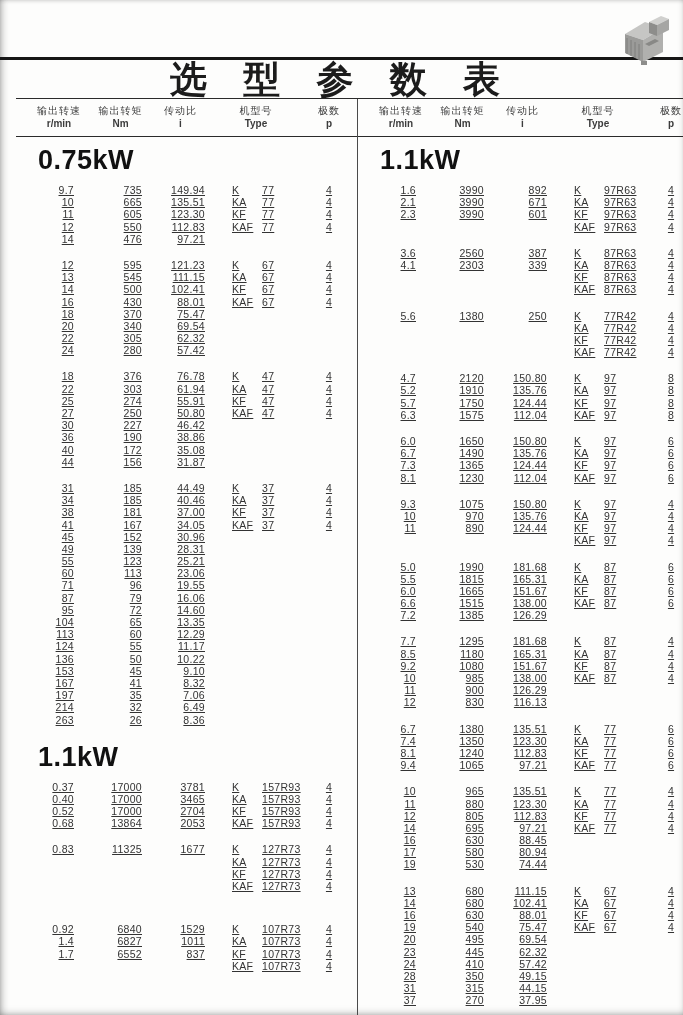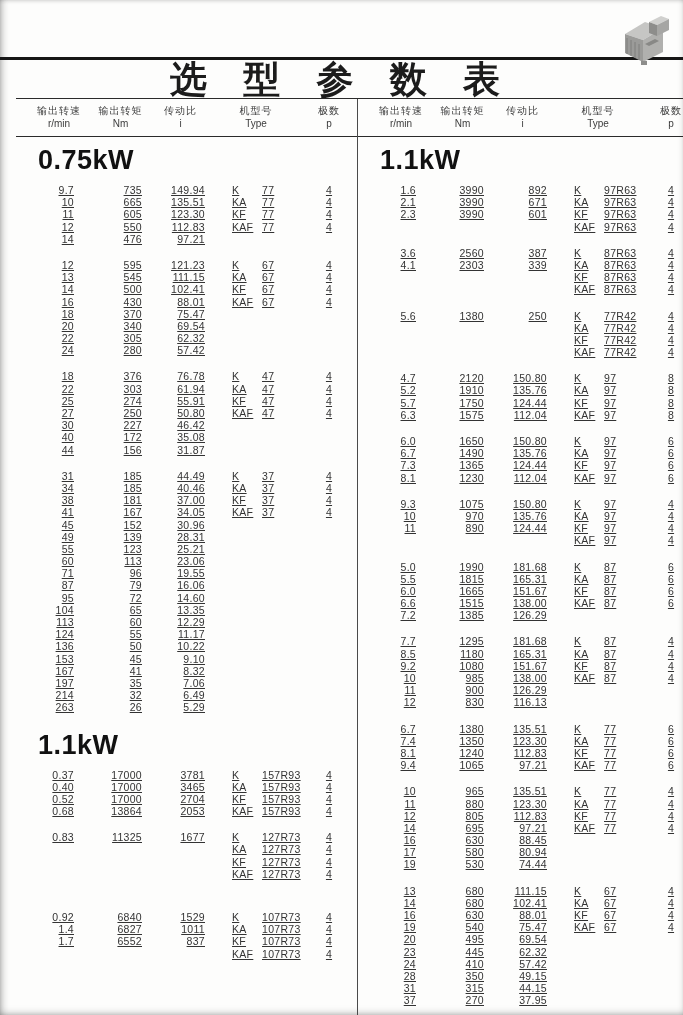--- a/index.html
+++ b/index.html
@@ -28,21 +28,21 @@
   }
   .half { width:341px; box-sizing:border-box; }
   .half.right { border-left:1px solid #4a4a4a; width:342px; }
   .col-header {
     height:38px; border-bottom:1px solid #2a2a2a;
     display:grid; grid-template-columns:58px 65px 55px 96px 50px;
     padding:5px 0 0 14px; box-sizing:border-box;
   }
   .hcell { text-align:center; }
   .hlabel { font-size:10px; color:#3c3c3c; letter-spacing:1px; line-height:13px; }
-  .hunit  { font-size:10px; color:#3c3c3c; line-height:13px; }
+  .hunit  { font-size:10px; color:#3c3c3c; line-height:13px;font-weight:bold; }
   .col-body { padding-top:0; }
   .section-heading {
     font-size:27px; font-weight:bold; color:#111;
     margin:8px 0 9px 22px; line-height:30px; letter-spacing:.5px;
   }
   .section-heading + .block { margin-top:2px; }
   .section-heading:not(:first-child) { margin-top:16px; }
   .block { margin-bottom:14px;text-decoration:underline; }
   [data-column-index="0"] .block:last-child { margin-top:31px; }
   .row {
@@ -291,20 +291,30 @@
               <span class="cell c-speed">30</span>
               <span class="cell c-torque">227</span>
               <span class="cell c-ratio">46.42</span>
               <span class="cell c-type">
                 <span class="t-prefix"></span>
                 <span class="t-size"></span>
               </span>
               <span class="cell c-poles"></span>
             </div>
             <div class="row">
+              <span class="cell c-speed">36</span>
+              <span class="cell c-torque">190</span>
+              <span class="cell c-ratio">38.86</span>
+              <span class="cell c-type">
+                <span class="t-prefix"></span>
+                <span class="t-size"></span>
+              </span>
+              <span class="cell c-poles"></span>
+            </div>
+            <div class="row">
               <span class="cell c-speed">40</span>
               <span class="cell c-torque">172</span>
               <span class="cell c-ratio">35.08</span>
               <span class="cell c-type">
                 <span class="t-prefix"></span>
                 <span class="t-size"></span>
               </span>
               <span class="cell c-poles"></span>
             </div>
             <div class="row">
@@ -505,21 +515,21 @@
               <span class="cell c-ratio">6.49</span>
               <span class="cell c-type">
                 <span class="t-prefix"></span>
                 <span class="t-size"></span>
               </span>
               <span class="cell c-poles"></span>
             </div>
             <div class="row">
               <span class="cell c-speed">263</span>
               <span class="cell c-torque">26</span>
-              <span class="cell c-ratio">5.29</span>
+              <span class="cell c-ratio">8.36</span>
               <span class="cell c-type">
                 <span class="t-prefix"></span>
                 <span class="t-size"></span>
               </span>
               <span class="cell c-poles"></span>
             </div>
           </div>
           <div class="section-heading">1.1kW</div>
           <div class="block">
             <div class="row">

